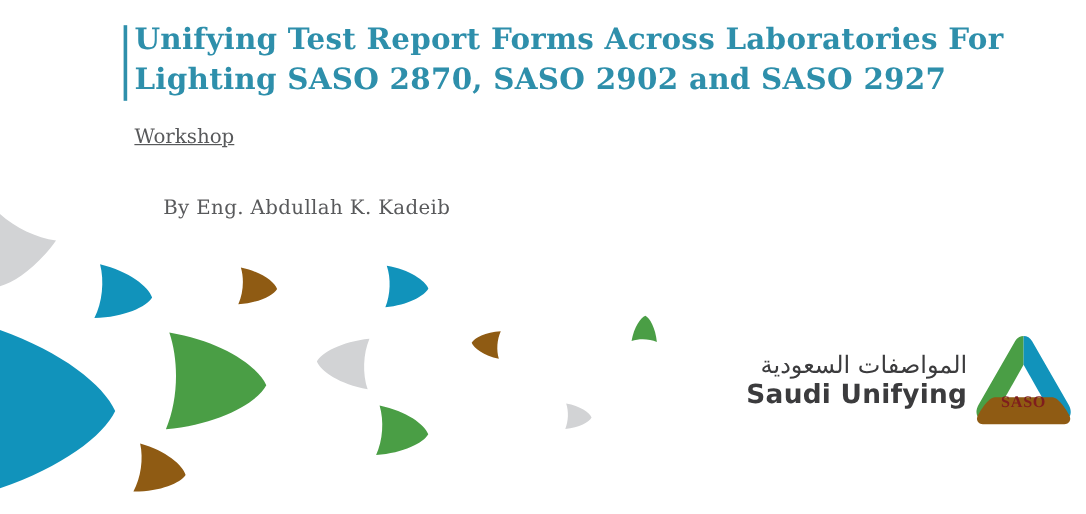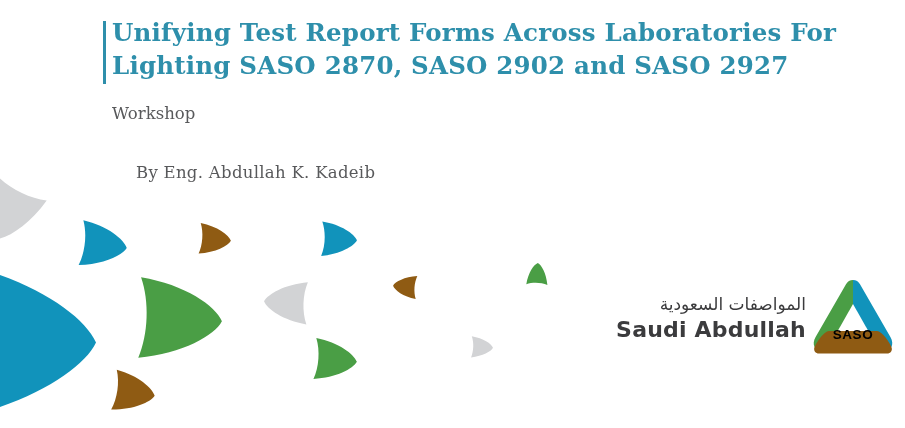--- a/index.html
+++ b/index.html
@@ -91,21 +91,21 @@
   #saso-wordmark {
     display: flex;
     flex-direction: column;
     justify-content: center;
     align-items: flex-end;
     width: 180px;
     padding-right: 6px;
   }
   #saso-arabic {
     font-family: "DejaVu Sans", "Liberation Sans", sans-serif;
-    font-size: 17px;
+    font-size: 20px;
     line-height: 25px;
     color: #3b3b3d;
     direction: rtl;
     white-space: nowrap;
   }
   #saso-english {
     font-family: "DejaVu Sans", "Liberation Sans", sans-serif;
     font-size: 22px;
     line-height: 26px;
     font-weight: bold;
@@ -117,24 +117,24 @@
     width: 82px;
     height: 80px;
     position: relative;
   }
   #saso-mark-text {
     position: absolute;
     left: 0;
     right: 0;
     top: 50px;
     text-align: center;
-    font-family: Liberation Sans, sans-serif;
+    font-family: Liberation Serif, serif;
     font-size: 13.5px;
     font-weight: bold;
-    color: #000000;
+    color: #7f1d1d;
     letter-spacing: 0.6px;
     pointer-events: none;
   }
 </style>
 </head>
 <body style="background: rgb(255, 255, 255);">
 
 <svg id="decor-layer" viewBox="0 0 905 428" width="905" height="428" xmlns="http://www.w3.org/2000/svg">
   <g id="decor-group">
       <path d="M 0.02 0.03 C 0.55 0.10, 0.92 0.34, 1.00 0.52 C 0.92 0.69, 0.55 0.92, 0.02 0.99 C 0.13 0.70, 0.13 0.32, 0.02 0.03 Z" fill="#1193bb" opacity="1" transform="translate(-78,252) rotate(0,87,87) scale(174)"></path>
@@ -151,28 +151,28 @@
       <path d="M 0.02 0.03 C 0.55 0.10, 0.92 0.34, 1.00 0.52 C 0.92 0.69, 0.55 0.92, 0.02 0.99 C 0.13 0.70, 0.13 0.32, 0.02 0.03 Z" fill="#4a9e45" opacity="1" transform="translate(526,263) rotate(272,11,11) scale(22)"></path>
     </g>
 </svg>
 
 <div id="title-block">
   <div id="title-accent-bar" style="background: rgb(46, 143, 171);"></div>
   <h1 id="slide-title" style="color: rgb(46, 143, 171);">Unifying Test Report Forms Across Laboratories For
 Lighting SASO 2870, SASO 2902 and SASO 2927</h1>
 </div>
 
-<p id="subtitle" style="color: rgb(88, 89, 91);">Workshop</p>
+<p id="subtitle" style="color: rgb(88, 89, 91); text-decoration: underline;">Workshop</p>
 
 <p id="presenter" style="color: rgb(88, 89, 91); margin-left: 24px;">By Eng. Abdullah K. Kadeib</p>
 
 <div id="saso-logo">
   <div id="saso-wordmark">
     <div id="saso-arabic" style="color: rgb(59, 59, 61);">المواصفات السعودية</div>
-    <div id="saso-english" style="color: rgb(59, 59, 61);">Saudi Abdullah</div>
+    <div id="saso-english" style="color: rgb(59, 59, 61);">Saudi Unifying</div>
   </div>
   <div id="saso-mark">
     <svg viewBox="0 0 82 80" width="82" height="80" xmlns="http://www.w3.org/2000/svg">
 
       <path id="mark-left" d="M41 3 C38 3 35.5 4.6 34 7.2 L3.6 60 C1.4 63.8 1.2 67.4 2.6 70 L41 70 Z" fill="#4a9e45"></path>
 
       <path id="mark-right" d="M41 3 C44 3 46.5 4.6 48 7.2 L78.4 60 C80.6 63.8 80.8 67.4 79.4 70 L41 70 Z" fill="#1193bb"></path>
 
       <path id="mark-notch" d="M41 27 L58 57 L24 57 Z" fill="#ffffff"></path>
 

